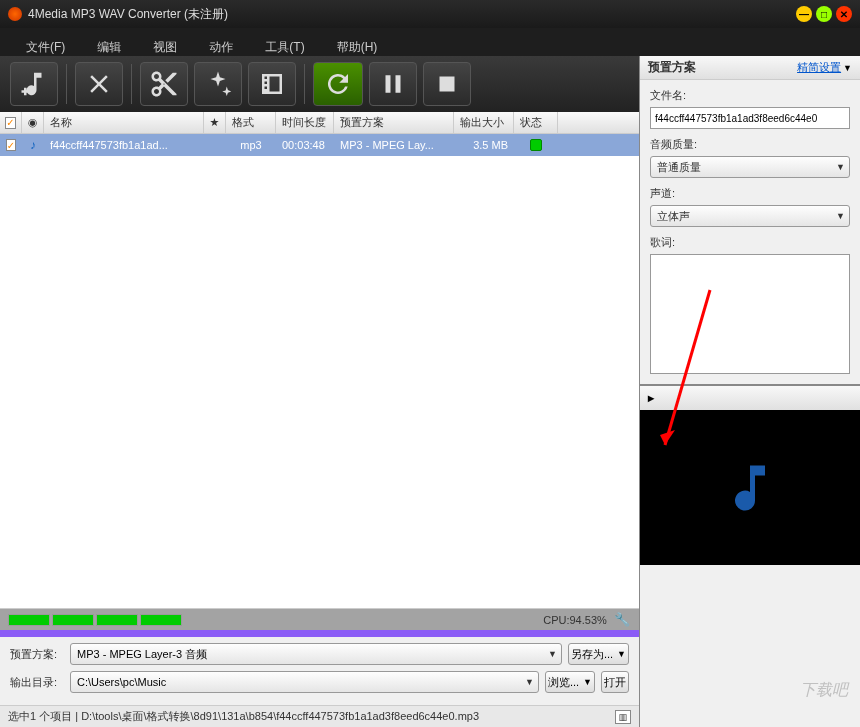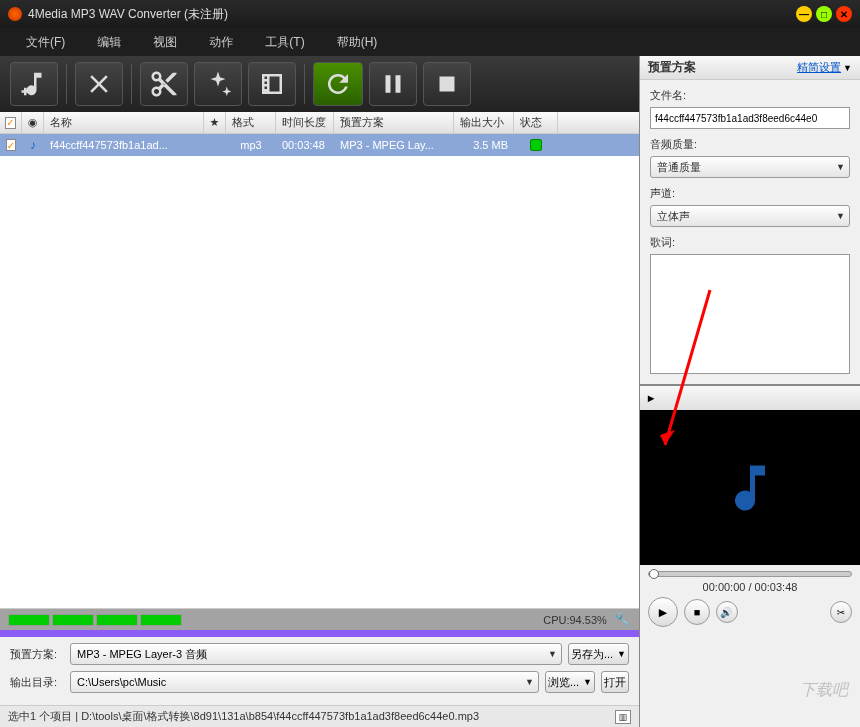--- a/index.html
+++ b/index.html
@@ -7,21 +7,21 @@
 
 .titlebar { height: 28px; background: linear-gradient(#2a2a2a, #1a1a1a); color: #ddd; font-size: 12px; display: flex; align-items: center; padding: 12px 8px; }
 .titlebar .logo { width: 14px; height: 14px; background: radial-gradient(circle, #ff6600, #cc3300); border-radius: 50%; margin-right: 6px; }
 .titlebar .title { flex: 1; }
 .titlebar .window-buttons { display: flex; gap: 4px; }
 .titlebar .wbtn { width: 16px; height: 16px; border-radius: 50%; display: flex; align-items: center; justify-content: center; font-size: 10px; font-weight: bold; }
 .min-btn { background: #ffcc00; color: #000; }
 .max-btn { background: #99ff00; color: #000; }
 .close-btn { background: #ff3300; color: #000; }
 
-.menubar { height: 28px; background: #1e1e1e; display: flex; align-items: center; padding: 0 10px; gap: 0; }
+.menubar { height: 28px; background: #1e1e1e; display: flex; align-items: flex-end; padding: 0 10px; gap: 0; }
 .menubar .menu-item { color: #ccc; font-size: 12px; padding: 0 16px; cursor: pointer; }
 
 .main-split { display: flex; height: calc(100% - 56px); }
 .left-pane { width: 640px; display: flex; flex-direction: column; border-right: 1px solid #888; }
 .right-pane { flex: 1; display: flex; flex-direction: column; background: #f0f0f0; }
 
 .toolbar { height: 56px; background: linear-gradient(#3a3a3a, #222); display: flex; align-items: center; padding: 0 10px; gap: 6px; }
 .tool-btn { width: 48px; height: 44px; background: linear-gradient(#444, #2a2a2a); border: 1px solid #555; border-radius: 4px; display: flex; align-items: center; justify-content: center; }
 .tool-btn.convert { background: linear-gradient(#4a9000, #2a6000); width: 50px; }
 .tool-sep { width: 1px; height: 40px; background: #555; margin: 0 2px; }
@@ -279,33 +279,20 @@
 
     <div class="preview-section">
       <div class="preview-header">
         <span>▸</span>
       </div>
       <div class="preview-video">
         <svg class="music-note" viewBox="0 0 24 24" fill="#1a5aaa">
             <path d="M12 3v10.55A4 4 0 1 0 14 17V7h4V3h-6z"></path>
           </svg>
       </div>
-      <div class="preview-controls">
-        <div class="progress-track">
-          <div class="progress-thumb"></div>
-        </div>
-        <div class="time-display">00:00:00 / 00:03:48</div>
-        <div class="play-buttons">
-          <div class="pbtn play">▶</div>
-          <div class="pbtn">■</div>
-          <div class="pbtn small">🔊</div>
-          <div class="spacer-flex"></div>
-          <div class="pbtn small">✂</div>
-        </div>
-      </div>
     </div>
   </div>
 </div>
 
 <svg class="arrow-annotation" viewBox="0 0 70 180">
   <line x1="60" y1="10" x2="15" y2="165" stroke="#ff0000" stroke-width="3"></line>
   <polygon points="15,165 25,150 10,155" fill="#ff0000"></polygon>
 </svg>
 
 <div class="watermark">下载吧</div>

